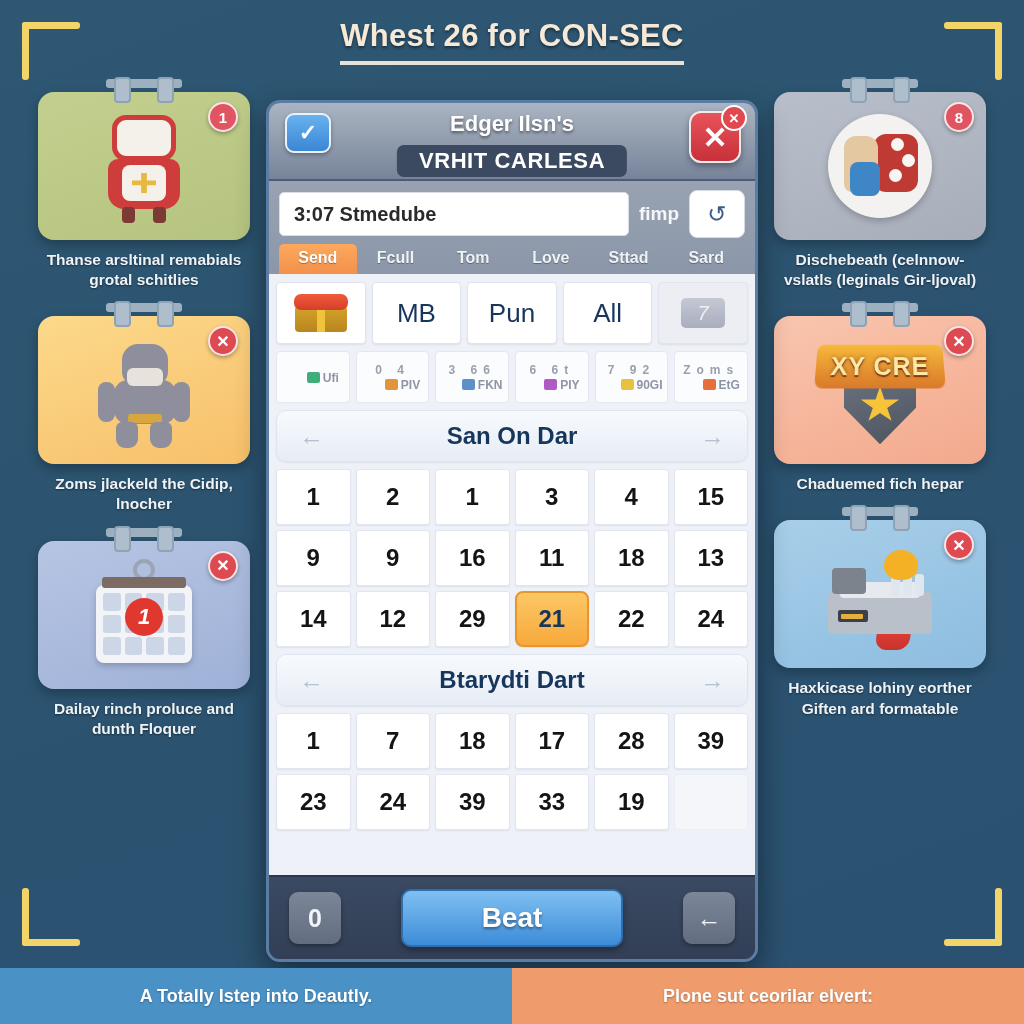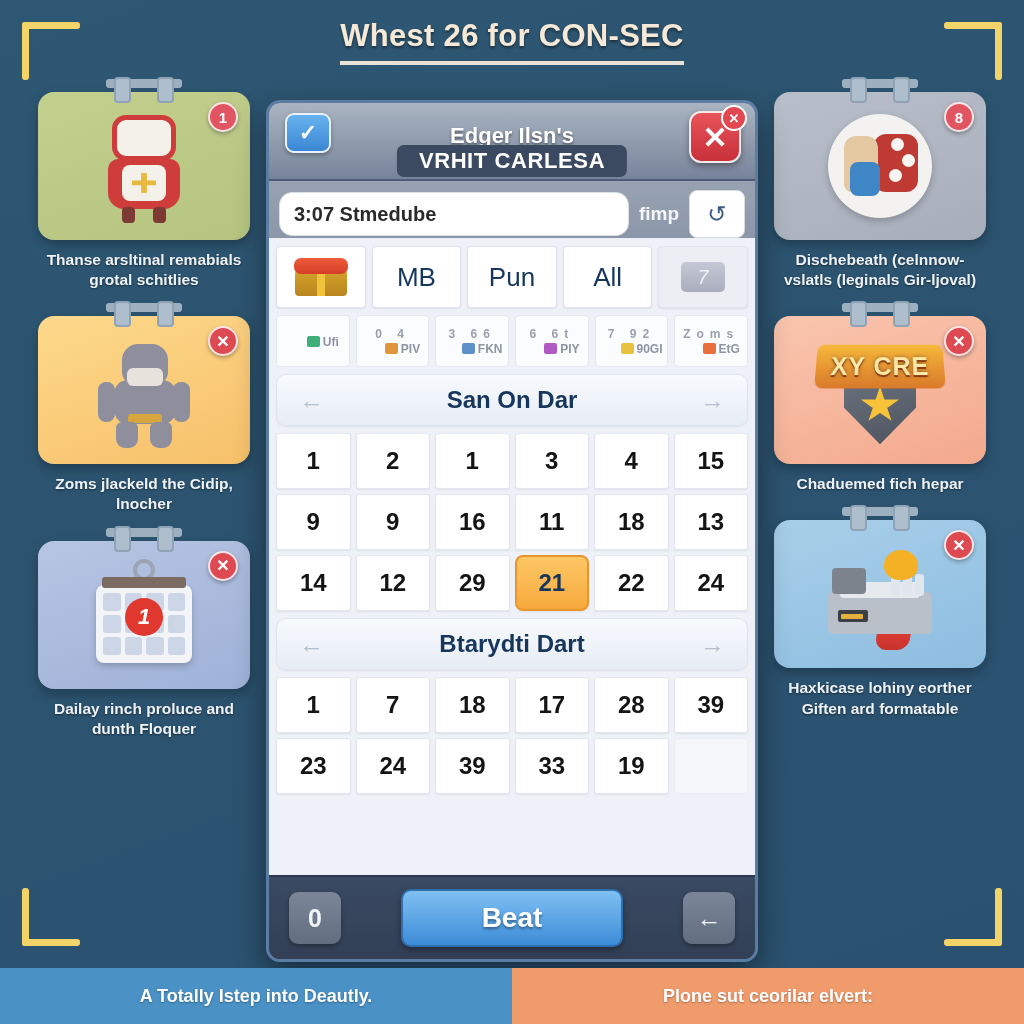--- a/index.html
+++ b/index.html
@@ -179,21 +179,21 @@
   .chk-btn {
     position: absolute; left: 16px; top: 10px;
     width: 46px; height: 40px; border-radius: 9px;
     background: linear-gradient(180deg,#68b2ef,#3b86d4);
     border: 2px solid #e9f2fb;
     display: flex; align-items: center; justify-content: center;
     color: #fff; font-size: 22px; font-weight: bold;
     box-shadow: 0 2px 4px rgba(0,0,0,.3);
   }
   .dlg-owner {
-    position: absolute; left: 0; top: 20px; width: 100%;
+    position: absolute; left: 0; top: 8px; width: 100%;
     text-align: center; font-size: 22px; font-weight: bold;
     color: #fefefe; text-shadow: 0 2px 3px rgba(0,0,0,.45);
   }
   .dlg-sub {
     position: absolute; left: 50%; top: 42px; transform: translateX(-50%);
     background: #3c4a61; border-radius: 7px;
     padding: 3px 22px;
     font-size: 22px; font-weight: bold; letter-spacing: .6px;
     color: #ffffff;
   }
@@ -216,21 +216,21 @@
 
   
   .strip {
     flex: 0 0 auto;
     background: linear-gradient(180deg,#98a2b2,#8b97a9);
     padding: 9px 10px 0 10px;
   }
   .search-row { display: flex; align-items: center; gap: 8px; }
   .search-field {
     flex: 1 1 auto; height: 44px; background: #fff;
-    border-radius: 13px; display: flex; align-items: center;
+    border-radius: 5px; display: flex; align-items: center;
     padding: 0 14px; font-size: 20px; font-weight: bold; color: #2a2a2a;
     border: 1px solid #dadfe6;
   }
   .strip-label { font-size: 19px; font-weight: bold; color: #f4f6f8; padding: 0 2px; }
   .refresh-btn {
     width: 56px; height: 48px; background: #fff; border-radius: 8px;
     display:flex; align-items:center; justify-content:center;
     font-size: 23px; color: #3d5d86; border: 1px solid #d7dce3;
   }
   .tabs { display: flex; margin-top: 6px; }
@@ -540,20 +540,28 @@
       <span class="close-dot">✕</span>
     </div>
   </div>
 
   <div class="strip">
     <div class="search-row">
       <div class="search-field" placeholder="3:07 Stmedube">3:07 Stmedube</div>
       <div class="strip-label">fimp</div>
       <div class="refresh-btn">↺</div>
     </div>
+    <div class="tabs">
+      <div class="tab active">Send</div>
+      <div class="tab">Fcull</div>
+      <div class="tab">Tom</div>
+      <div class="tab">Love</div>
+      <div class="tab">Sttad</div>
+      <div class="tab">Sard</div>
+    </div>
   </div>
 
   <div class="dlg-body">
 
     <div class="chip-row">
       <div class="chip">
         <div class="gift">
           <div class="gift-box"></div>
             <div class="gift-rib"></div>
             <div class="gift-lid"></div>

